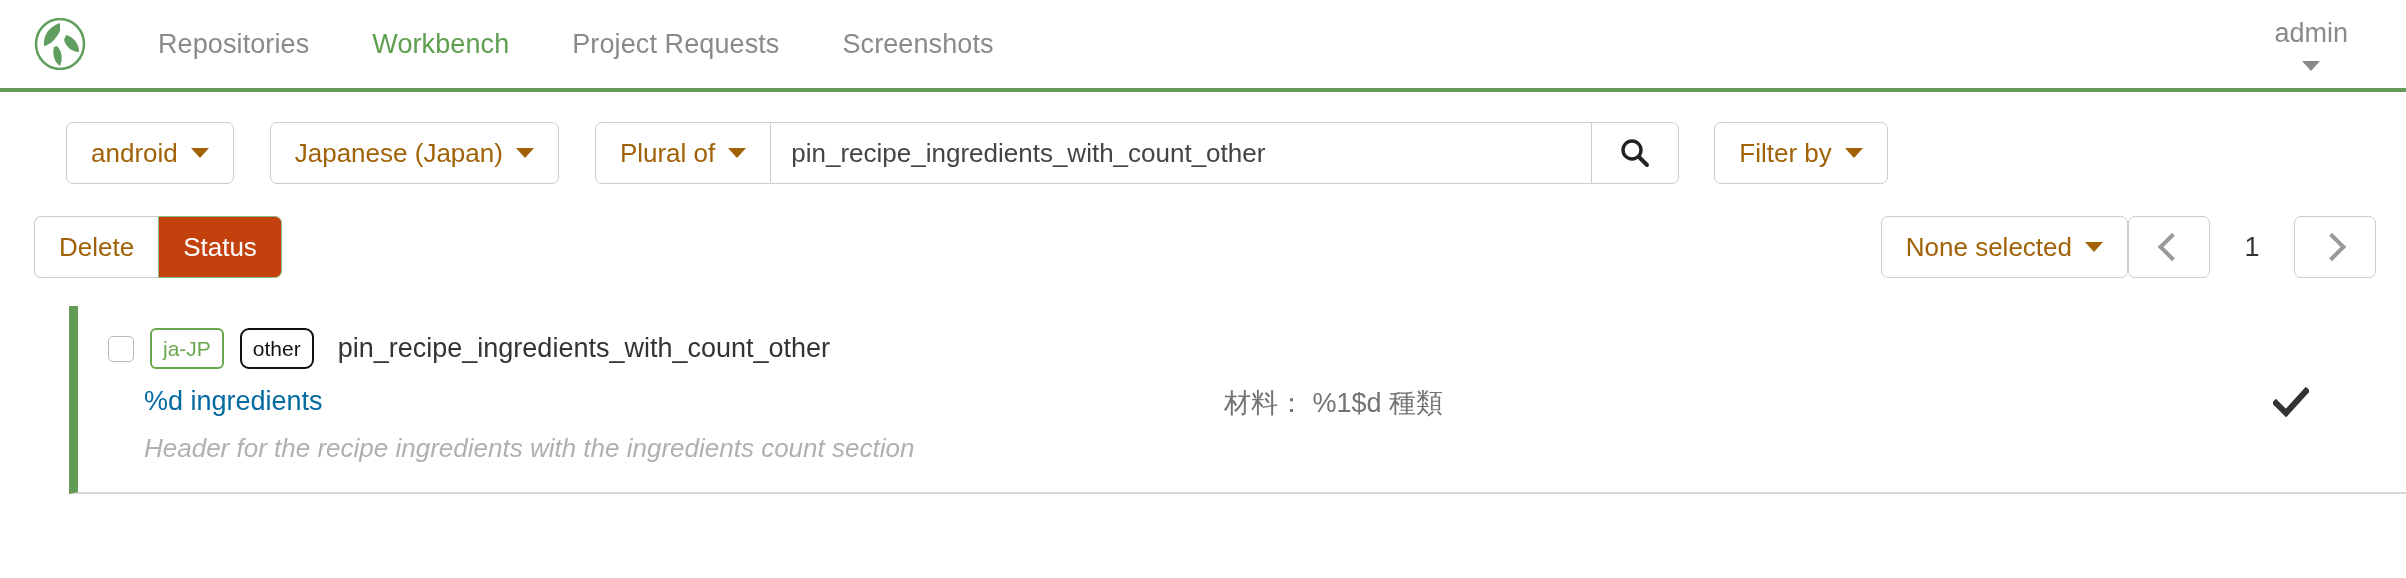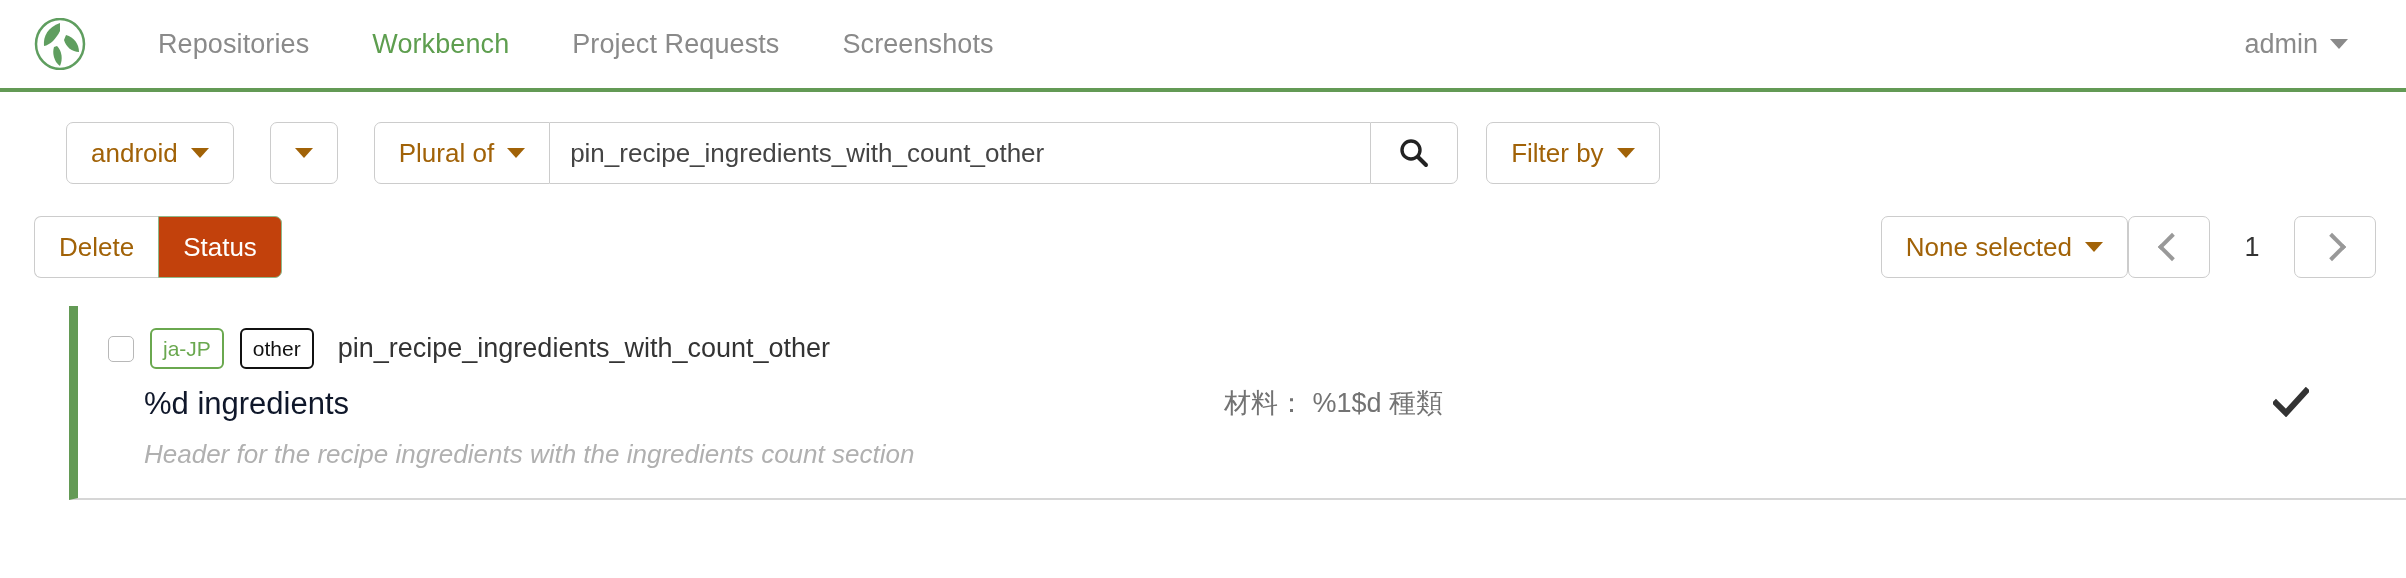--- a/index.html
+++ b/index.html
@@ -56,20 +56,21 @@
     align-items: center;
     padding-right: 24px;
   }
   .user-menu {
     font-size: 27px;
     color: #8a8a8a;
     display: flex;
     align-items: center;
     gap: 12px;
     white-space: nowrap;
+    flex-direction: column;
   }
   .caret {
     display: inline-block;
     width: 0; height: 0;
     border-left: 9px solid transparent;
     border-right: 9px solid transparent;
     border-top: 10px solid currentColor;
   }
 
   
@@ -92,21 +93,21 @@
     align-items: center;
     gap: 13px;
     white-space: nowrap;
     box-sizing: border-box;
   }
   .toolbar .btn { margin-right: 36px; }
 
   .search-group {
     display: flex;
     align-items: flex-end;
-    margin-right: 28px;
+    margin-right: 35px;
   }
   .search-group .btn {
     margin-right: 0;
     border-top-right-radius: 0;
     border-bottom-right-radius: 0;
     border-right: 1.5px solid #cccccc;
   }
   .search-input {
     font-family: "Liberation Sans", sans-serif;
     font-size: 26px;
@@ -218,37 +219,38 @@
     padding: 8px 11px;
     border-radius: 6px;
     border: 2px solid #6aa84f;
     color: #6aa84f;
     background: #ffffff;
     white-space: nowrap;
   }
   .badge.dark {
     border-color: #111111;
     color: #111111;
+    border-radius: 9px;
   }
   .row-key {
     font-size: 27px;
     color: #333333;
     margin-left: 8px;
     white-space: nowrap;
   }
   .row-body {
     display: flex;
     align-items: flex-start;
     padding-left: 66px;
     margin-top: 14px;
   }
   .col-source { width: 1080px; flex: 0 0 auto; }
   .source-text {
-    font-size: 31px;
-    color: #0f172a;
+    font-size: 27px;
+    color: #0369a1;
     line-height: 1.35;
   }
   .source-comment {
     font-size: 26px;
     color: #b0b0b0;
     font-style: italic;
     margin-top: 13px;
     line-height: 1.3;
   }
   .col-target {
@@ -298,20 +300,21 @@
 </div>
 
 <div class="toolbar">
 
   <button class="btn">
     <span>android</span>
     <span class="caret"></span>
   </button>
 
   <button class="btn">
+    <span>Japanese (Japan)</span>
     <span class="caret"></span>
   </button>
 
   <div class="search-group">
     <button class="btn">
       <span>Plural of</span>
       <span class="caret"></span>
     </button>
     <input class="search-input" type="text" value="pin_recipe_ingredients_with_count_other" style="">
     <button class="search-btn">

